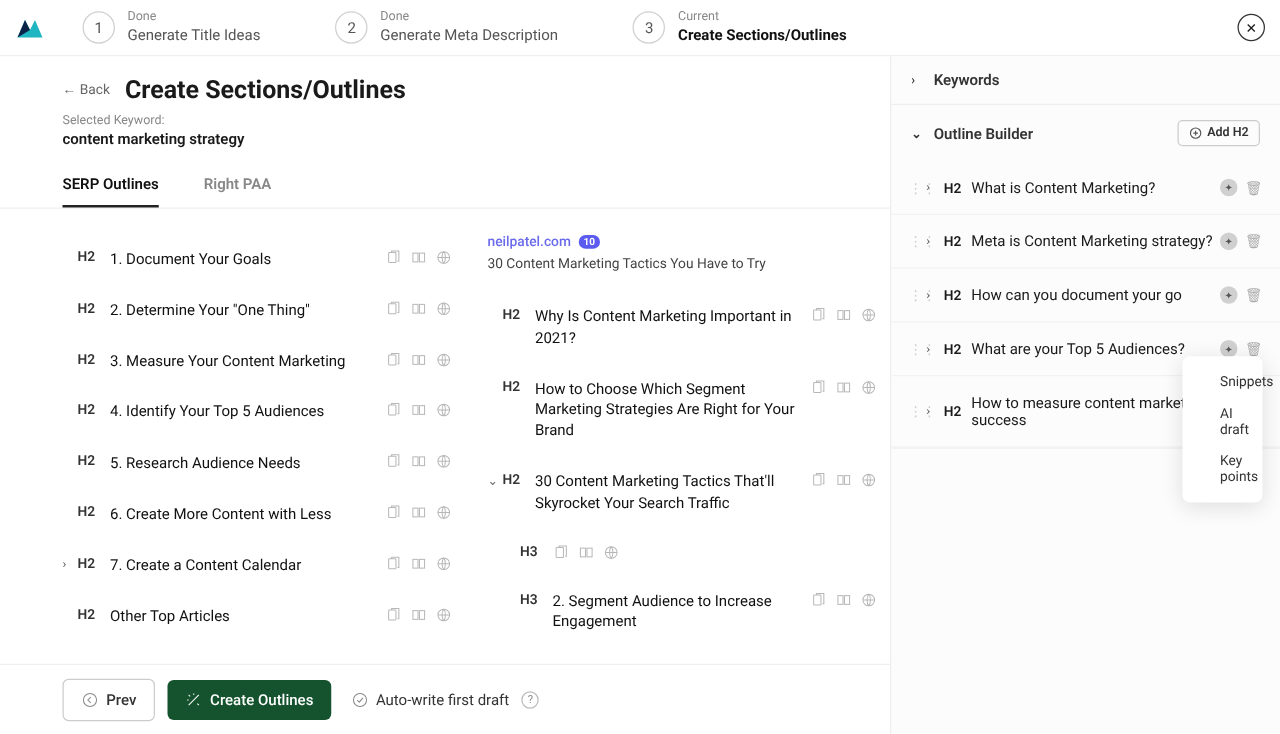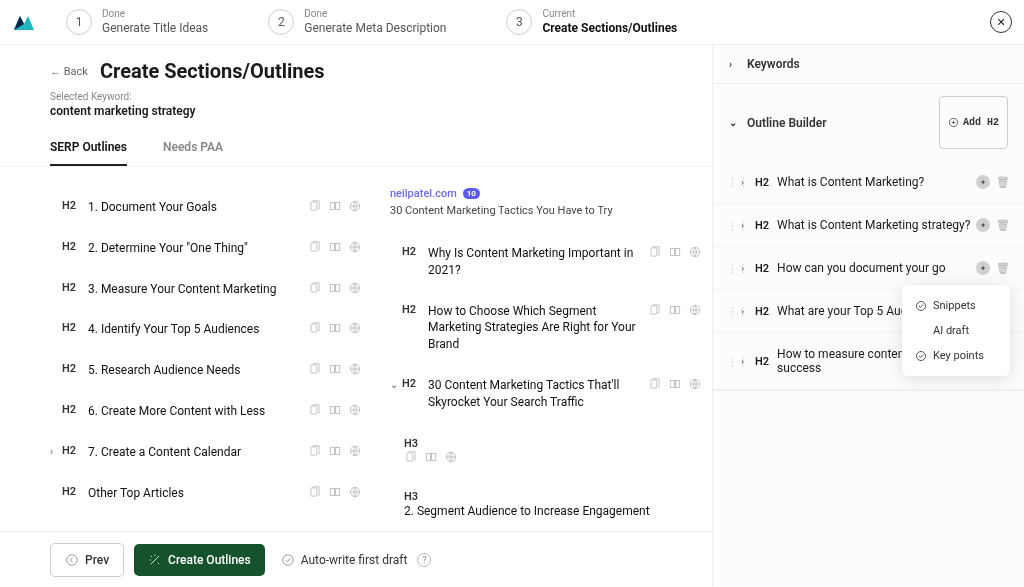--- a/index.html
+++ b/index.html
@@ -32,49 +32,49 @@
 .columns { display: flex; padding: 0 0 0 50px; height: calc(100% - 175px); overflow: hidden; }
 .col-left { width: 320px; padding-top: 20px; overflow-y: auto; padding-right: 8px; }
 .col-right { flex: 1; padding: 20px 10px 0 20px; overflow-y: auto; }
 
 .outline-row { display: flex; align-items: flex-start; padding: 12px 0; position: relative; }
 .outline-row .chev { width: 12px; font-size: 10px; color: #666; cursor: pointer; margin-top: 2px; }
 .outline-row .tag { font-size: 11px; font-weight: 600; color: #333; width: 26px; }
 .outline-row .txt { flex: 1; font-size: 12px; color: #111; padding-right: 6px; line-height: 1.4; }
 .outline-row .icons { display: flex; gap: 6px; align-items: center; }
 .outline-row .icons svg { cursor: pointer; opacity: 0.6; }
-.outline-row.nested { padding-left: 14px; flex-direction: column; }
+.outline-row.nested { padding-left: 14px; }
 
 .source-head { display: flex; align-items: center; gap: 6px; margin-bottom: 4px; }
 .source-domain { font-size: 11px; color: #6a6aeb; font-weight: 500; }
 .source-badge { background: #5b5bf0; color: #fff; font-size: 8px; padding: 1px 4px; border-radius: 6px; font-weight: 700; }
 .source-title { font-size: 11px; color: #444; margin-bottom: 16px; }
 
 .bottom-bar { position: absolute; bottom: 0; left: 0; right: 0; height: 56px; background: #fff; border-top: 1px solid #eee; display: flex; align-items: center; padding: 1px 50px; gap: 10px; }
 .btn { border-radius: 5px; padding: 9px 14px; font-size: 12px; font-weight: 500; cursor: pointer; display: flex; align-items: center; gap: 6px; }
 .btn-outline { border: 1px solid #ccc; background: #fff; color: #333; }
 .btn-primary { border: none; background: #14532d; color: #fff; }
 .auto-write { display: flex; align-items: center; gap: 6px; font-size: 12px; color: #333; margin-left: 6px; cursor: pointer; }
 .help-icon { width: 14px; height: 14px; border: 1px solid #bbb; border-radius: 50%; display: flex; align-items: center; justify-content: center; font-size: 9px; color: #888; margin-left: 4px; }
 
 .rp-section { border-bottom: 1px solid #eee; }
 .rp-header { display: flex; align-items: center; padding: 12px 16px; font-size: 12px; font-weight: 600; color: #333; cursor: pointer; }
 .rp-header .chevr { width: 12px; font-size: 10px; margin-right: 6px; }
-.add-h2-btn { margin-left: auto; border: 1px solid #ccc; border-radius: 4px; padding: 20px 8px; font-size: 10px; display: flex; align-items: center; gap: 4px; cursor: pointer; font-family: Liberation Mono, monospace; }
+.add-h2-btn { margin-left: auto; border: 1px solid #ccc; border-radius: 4px; padding: 4px 8px; font-size: 10px; display: flex; align-items: center; gap: 4px; cursor: pointer; }
 
 .ob-item { display: flex; align-items: center; padding: 14px 14px; border-bottom: 1px solid #f2f2f2; position: relative; }
 .ob-drag { width: 14px; color: #ccc; font-size: 11px; cursor: grab; }
 .ob-chev { width: 14px; font-size: 10px; color: #666; cursor: pointer; }
 .ob-tag { font-size: 11px; font-weight: 600; margin-right: 8px; }
 .ob-txt { flex: 1; font-size: 12px; }
 .ob-actions { display: flex; gap: 6px; align-items: center; }
 .ob-ai { width: 14px; height: 14px; border-radius: 50%; background: #d0d0d0; font-size: 8px; display: flex; align-items: center; justify-content: center; color: #555; cursor: pointer; }
 .ob-del { font-size: 11px; color: #aaa; cursor: pointer; }
 
-.popover { position: absolute; right: 14px; top: 240px; background: #fff; border-radius: 6px; box-shadow: 0 3px 18px rgba(0,0,0,0.12); padding: 8px 1px; width: 108px; z-index: 20; }
+.popover { position: absolute; right: 14px; top: 240px; background: #fff; border-radius: 6px; box-shadow: 0 3px 18px rgba(0,0,0,0.12); padding: 8px 12px; width: 64px; z-index: 20; }
 .popover-item { padding: 6px 12px; font-size: 11px; color: #333; display: flex; align-items: center; gap: 6px; cursor: pointer; }
 
 .icon-svg { width: 14px; height: 14px; stroke:#888; stroke-width:1.4; fill:none; }
 </style>
 </head>
 <body>
 
 <div class="top-bar">
   <svg class="logo" viewBox="0 0 24 24">
       <path d="M2 20 L8 6 L12 14 L16 6 L22 20 Z" fill="#1fb6c1"></path>
@@ -110,21 +110,21 @@
     <div class="header-row">
       <span class="back-link">← Back</span>
       <span class="page-title">Create Sections/Outlines</span>
     </div>
     <div class="subhead">
       <div class="subhead-label">Selected Keyword:</div>
       <div class="subhead-value">content marketing strategy</div>
     </div>
     <div class="tabs">
       <div class="tab active">SERP Outlines</div>
-      <div class="tab">Needs PAA</div>
+      <div class="tab">Right PAA</div>
     </div>
 
     <div class="columns">
       <div class="col-left" id="col-left">
           <div class="outline-row">
             <span class="chev"></span>
             <span class="tag">H2</span>
             <span class="txt">1. Document Your Goals</span>
             <div class="icons">
     <svg class="icon-svg" viewBox="0 0 24 24">
@@ -432,21 +432,21 @@
             <span class="ob-txt">What is Content Marketing?</span>
             <div class="ob-actions">
               <span class="ob-ai">✦</span>
               <span class="ob-del">🗑</span>
             </div>
           </div>
           <div class="ob-item">
             <span class="ob-drag">⋮⋮</span>
             <span class="ob-chev">›</span>
             <span class="ob-tag">H2</span>
-            <span class="ob-txt">What is Content Marketing strategy?</span>
+            <span class="ob-txt">Meta is Content Marketing strategy?</span>
             <div class="ob-actions">
               <span class="ob-ai">✦</span>
               <span class="ob-del">🗑</span>
             </div>
           </div>
           <div class="ob-item">
             <span class="ob-drag">⋮⋮</span>
             <span class="ob-chev">›</span>
             <span class="ob-tag">H2</span>
             <span class="ob-txt">How can you document your go</span>

